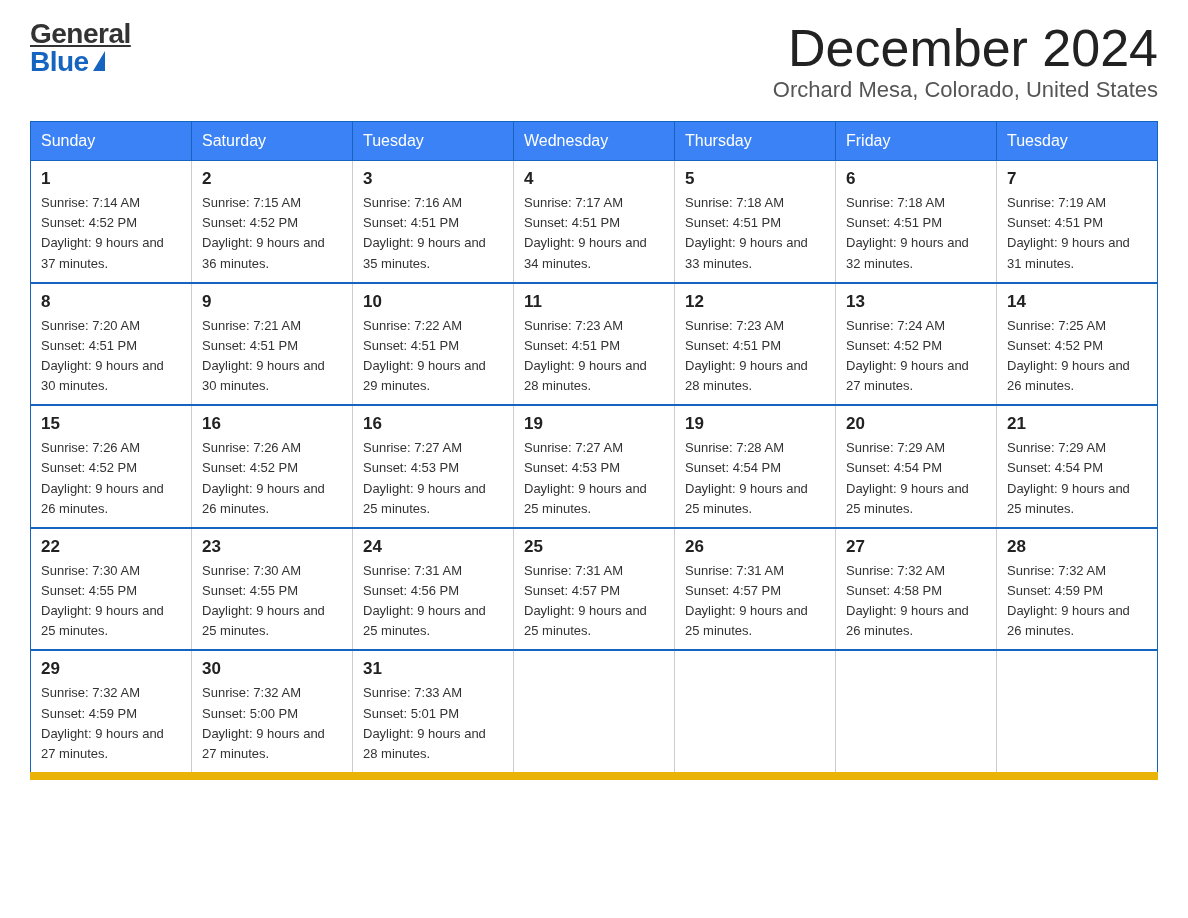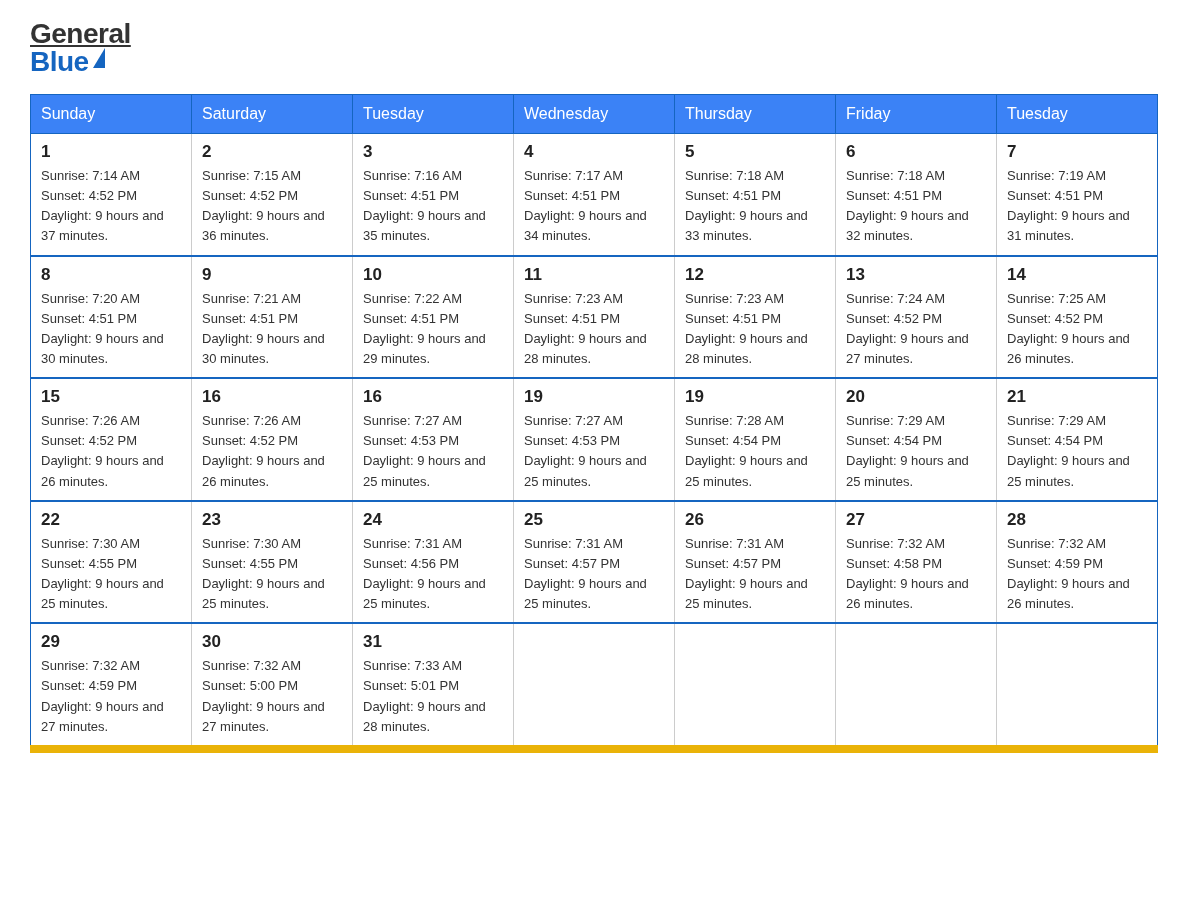--- a/index.html
+++ b/index.html
@@ -29,21 +29,21 @@
       line-height: 1;
       text-decoration: underline;
     }
     .logo-blue {
       font-size: 28px;
       font-weight: bold;
       color: #1565c0;
       letter-spacing: -0.5px;
       line-height: 1;
       display: flex;
-      align-items: flex-start;
+      align-items: center;
     }
     .logo-triangle {
       width: 0;
       height: 0;
       border-left: 12px solid transparent;
       border-right: 0px solid transparent;
       border-bottom: 20px solid #1565c0;
       display: inline-block;
       margin-left: 4px;
       margin-bottom: 2px;
@@ -119,20 +119,24 @@
 </head>
 <body>
 
 <div class="header">
   <div class="logo">
     <div class="logo-general">General</div>
     <div class="logo-blue">
       <span>Blue</span>
       <span class="logo-triangle"></span>
     </div>
+  </div>
+  <div class="title-section">
+    <div class="month-title">December 2024</div>
+    <div class="location-title">Orchard Mesa, Colorado, United States</div>
   </div>
 </div>
 
 <table>
   <thead>
     <tr>
     <th>Sunday</th>
         <th>Saturday</th>
         <th>Tuesday</th>
         <th>Wednesday</th>

